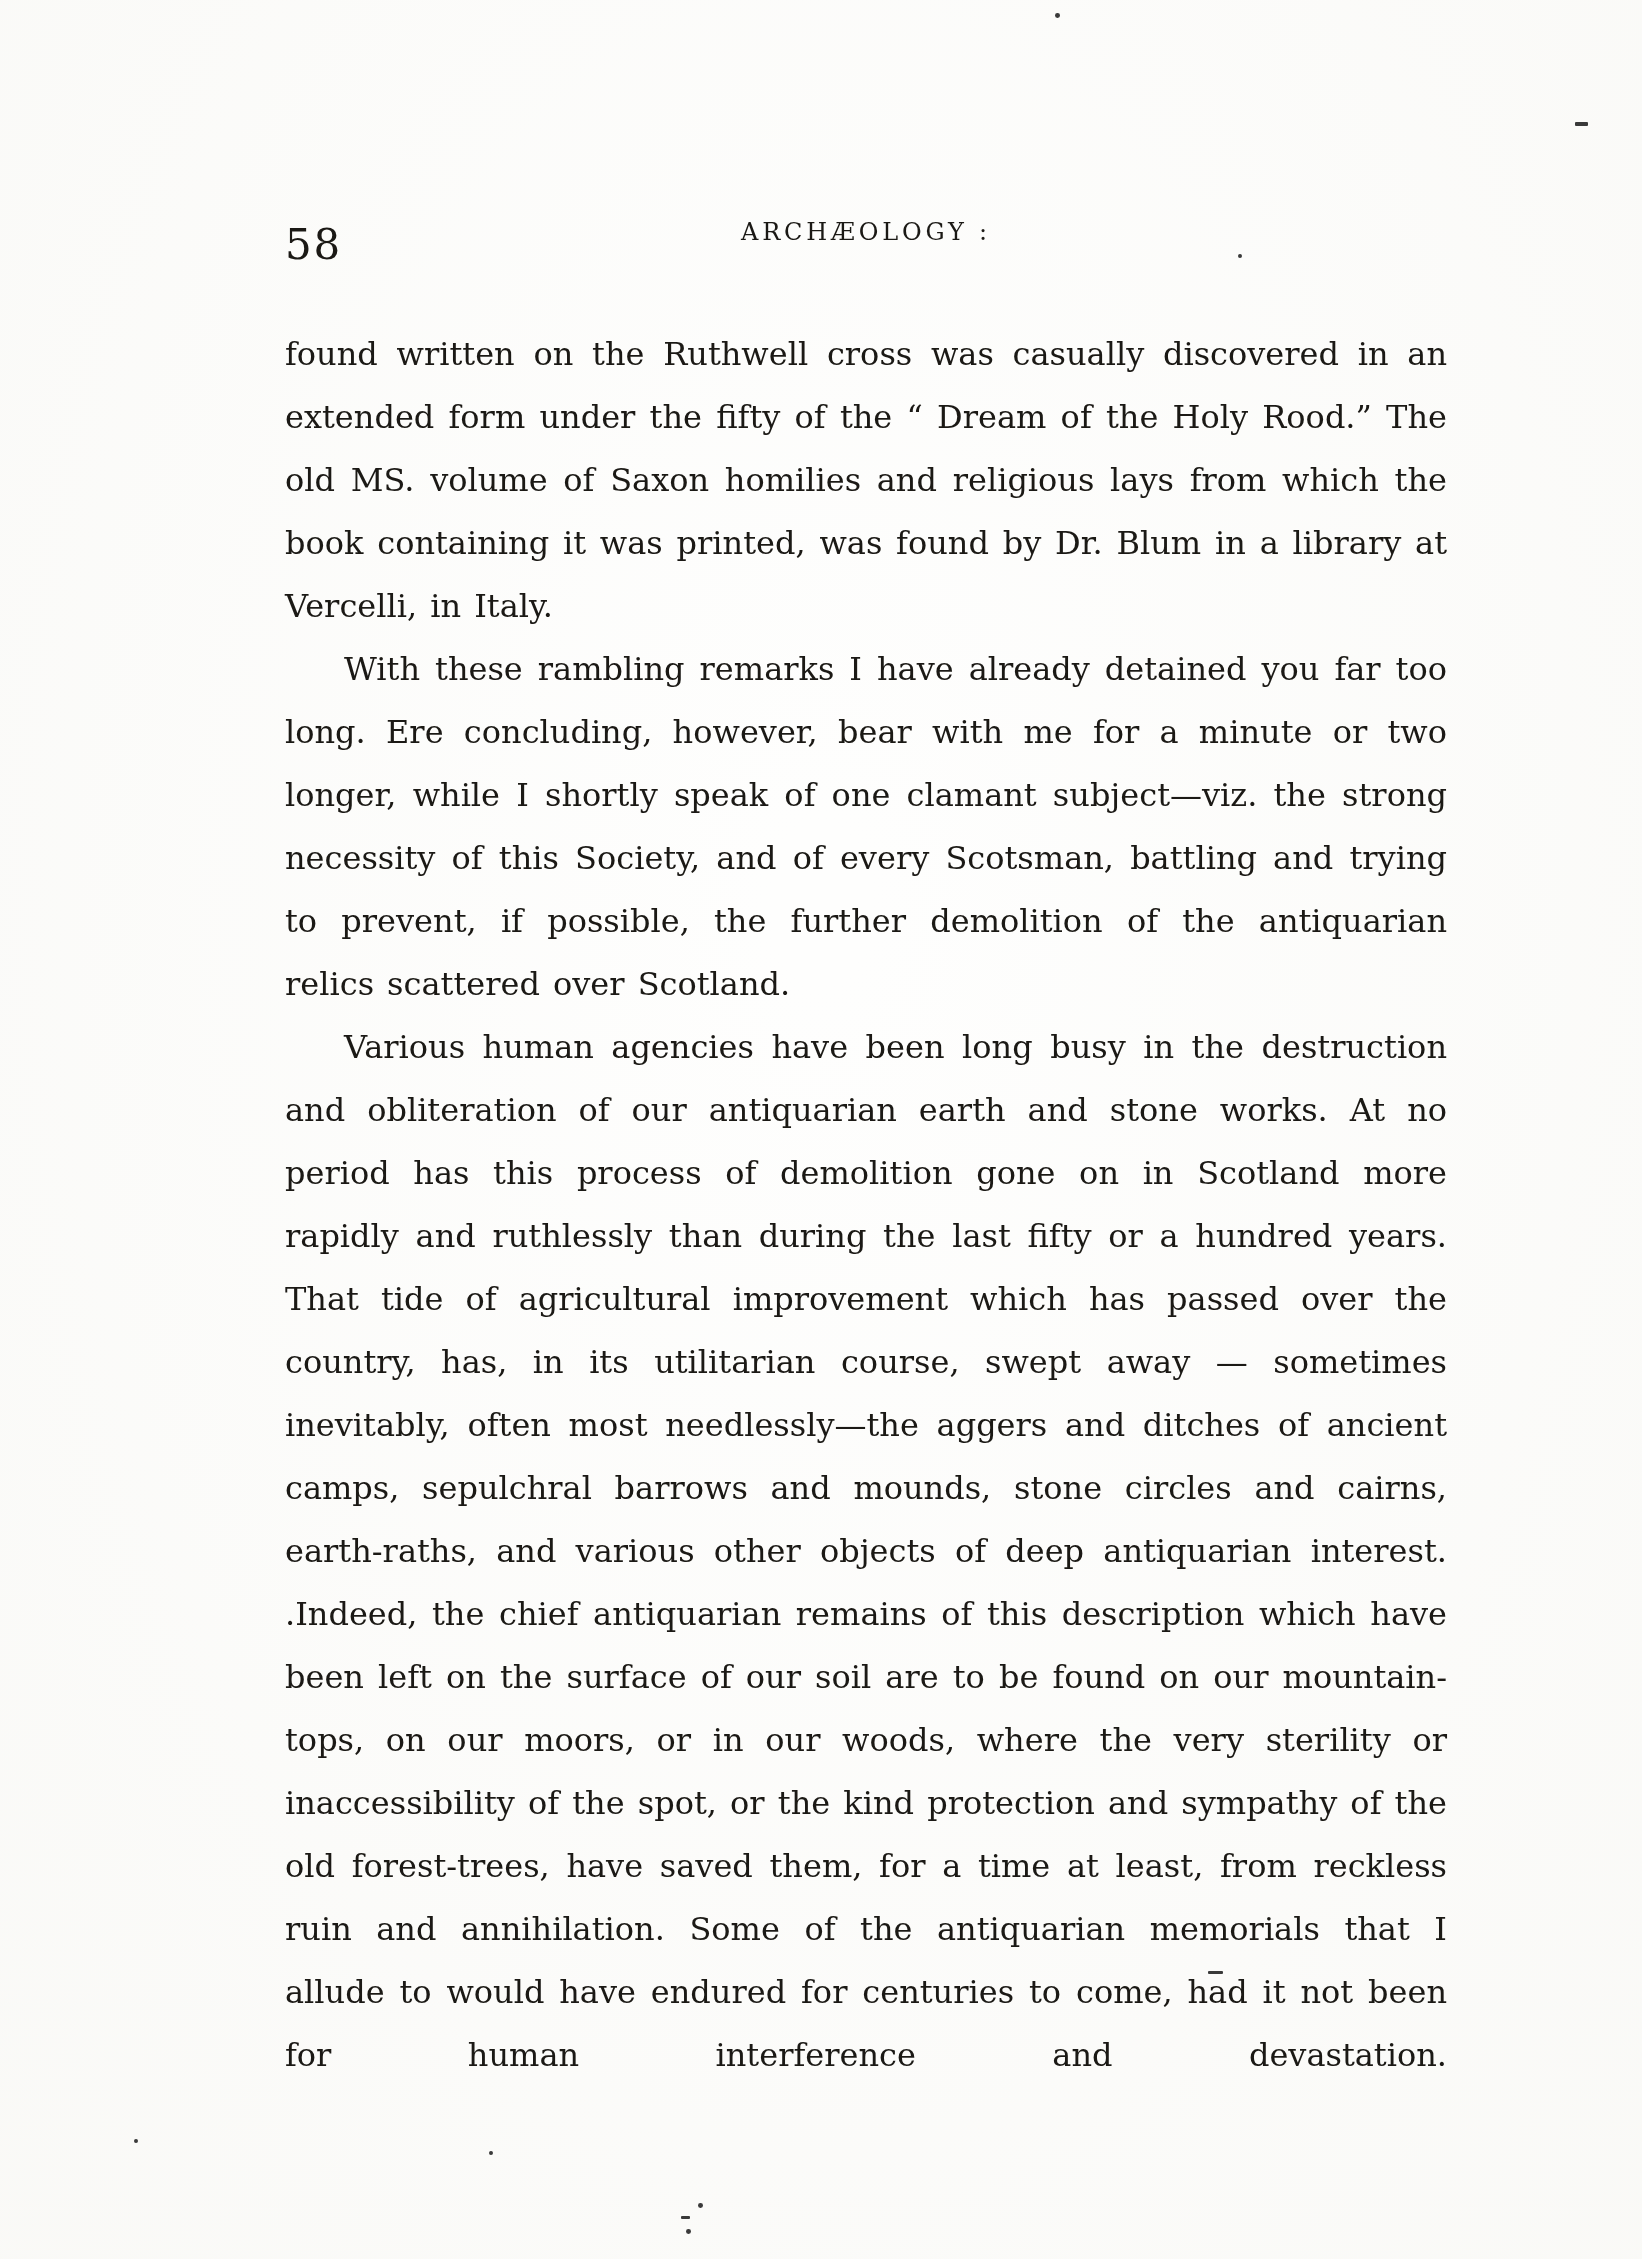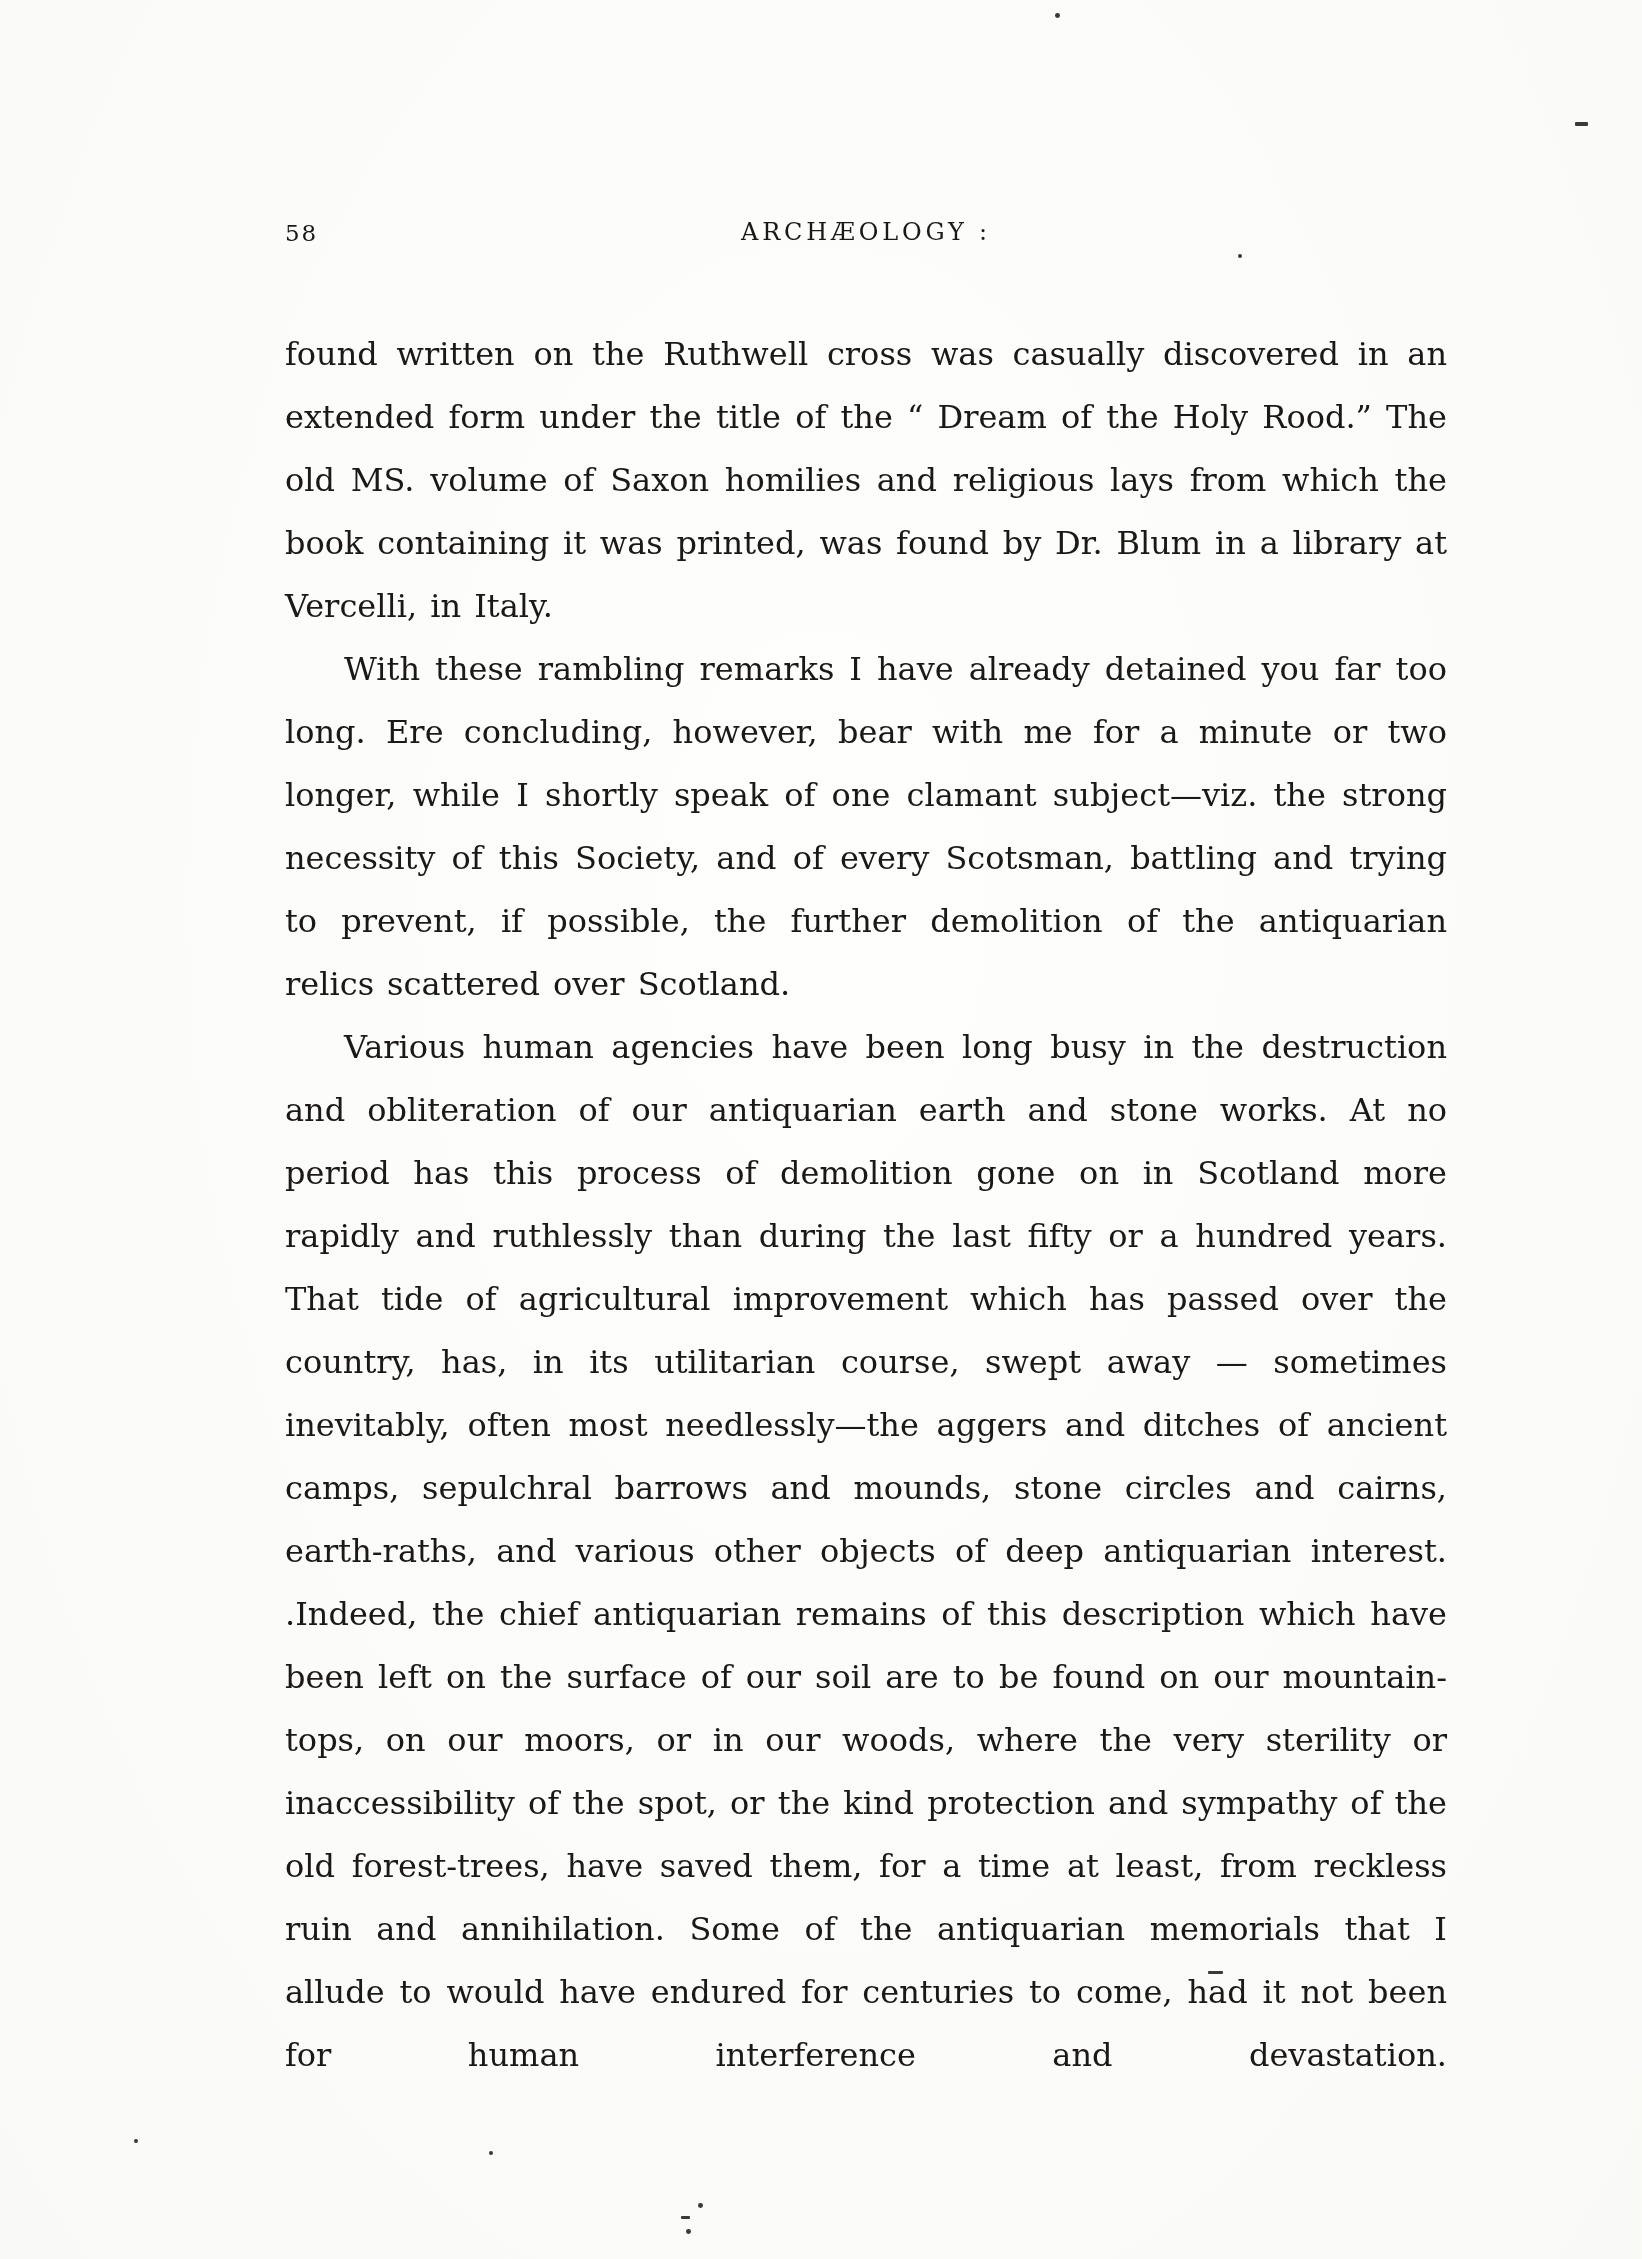--- a/index.html
+++ b/index.html
@@ -30,21 +30,21 @@
   }
   .running-head {
     position: relative;
     height: 46px;
     margin-bottom: 59px;
   }
   .page-number {
     position: absolute;
     left: 0;
     top: 1.9px;
-    font-size: 23px;
+    font-size: 42px;
     letter-spacing: 1.9px;
   }
   .head-title {
     display: block;
     text-align: center;
     font-size: 24px;
     letter-spacing: 3.8px;
     font-weight: 400;
   }
   .body-text p {
@@ -75,21 +75,21 @@
 <div class="page">
 
   <div class="text-block">
 
     <div class="running-head">
       <span class="page-number">58</span>
       <span class="head-title">ARCHÆOLOGY :</span>
     </div>
 
     <div class="body-text">
-      <p>found written on the Ruthwell cross was casually discovered in an extended form under the title of the “ Dream of the Holy Rood.” The old MS. volume of Saxon homilies and religious lays from which the book containing it was printed, was found by Dr. Blum in a library at Vercelli, in Italy.</p>
+      <p>found written on the Ruthwell cross was casually discovered in an extended form under the fifty of the “ Dream of the Holy Rood.” The old MS. volume of Saxon homilies and religious lays from which the book containing it was printed, was found by Dr. Blum in a library at Vercelli, in Italy.</p>
       <p class="indent">With these rambling remarks I have already detained you far too long. Ere concluding, however, bear with me for a minute or two longer, while I shortly speak of one clamant subject—viz. the strong necessity of this Society, and of every Scotsman, battling and trying to prevent, if possible, the further demolition of the antiquarian relics scattered over Scotland.</p>
       <p class="indent justify-last">Various human agencies have been long busy in the destruction and obliteration of our antiquarian earth and stone works. At no period has this process of demolition gone on in Scotland more rapidly and ruthlessly than during the last fifty or a hundred years. That tide of agricultural improvement which has passed over the country, has, in its utilitarian course, swept away — sometimes inevitably, often most needlessly—the aggers and ditches of ancient camps, sepulchral barrows and mounds, stone circles and cairns, earth-raths, and various other objects of deep antiquarian interest. .Indeed, the chief antiquarian remains of this description which have been left on the surface of our soil are to be found on our mountain-tops, on our moors, or in our woods, where the very sterility or inaccessibility of the spot, or the kind protection and sympathy of the old forest-trees, have saved them, for a time at least, from reckless ruin and annihilation. Some of the antiquarian memorials that I allude to would have endured for centuries to come, had it not been for human interference and devastation.</p>
     </div>
 
   </div>
 
   <div class="speck" style="left:1055px; top:13.4px; width:4.8px; height:4.8px;"></div>
   <div class="speck dash" style="left:1575px; top:122px; width:13.4px; height:3.8px;"></div>
   <div class="speck" style="left:1238px; top:254px; width:3.8px; height:3.8px;"></div>
   <div class="speck dash" style="left:1208px; top:1971px; width:15.3px; height:2.9px;"></div>

